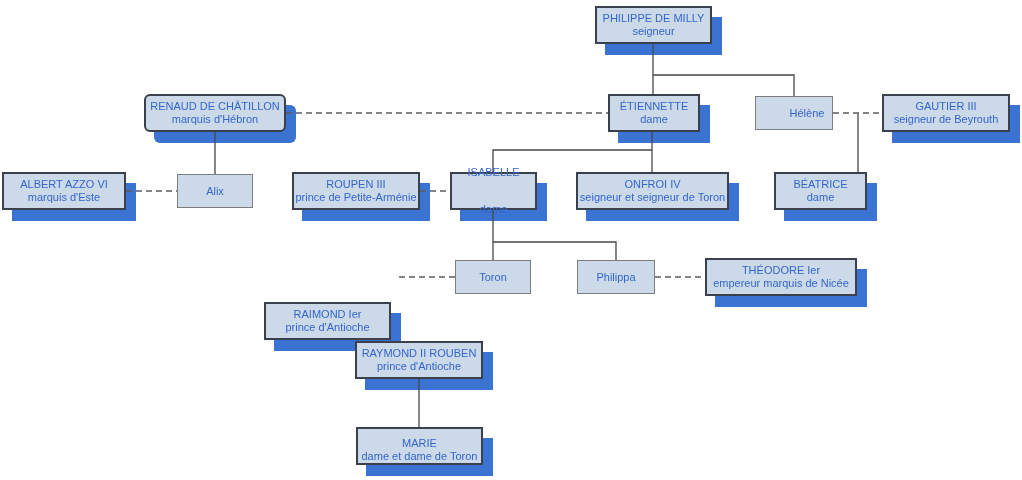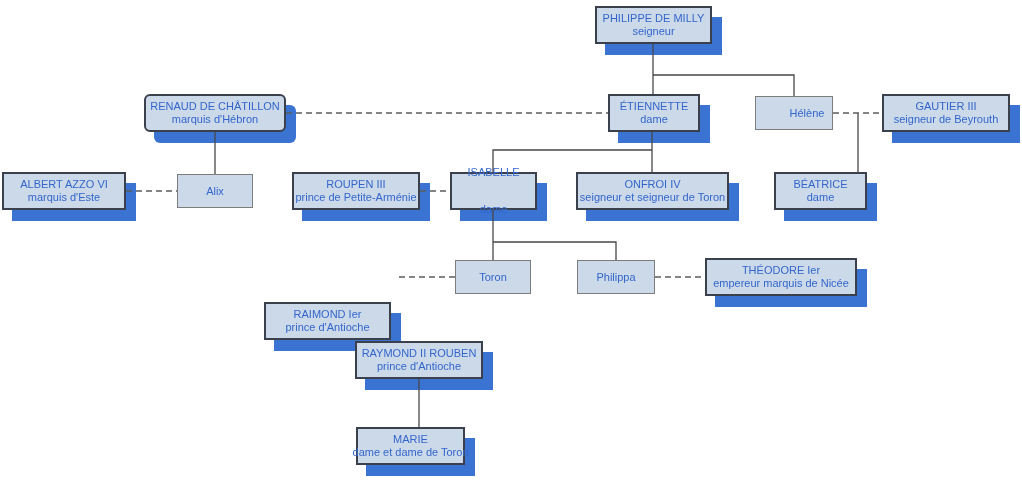--- a/index.html
+++ b/index.html
@@ -131,17 +131,17 @@
       <div>Philippa</div>
     </div>
     <div class="node major" style="left: 705px; top: 258px; width: 152px; height: 38px; align-items: center;">
       <div>THÉODORE Ier</div>
       <div>empereur marquis de Nicée</div>
     </div>
     <div class="node major" style="left: 355px; top: 341px; width: 128px; height: 38px;">
       <div>RAYMOND II ROUBEN</div>
       <div>prince d'Antioche</div>
     </div>
-    <div class="node major" style="left: 356px; top: 427px; width: 109px; height: 38px;">
+    <div class="node major" style="left: 356px; top: 427px; width: 127px; height: 38px; justify-content: flex-end;">
       <div>MARIE</div>
       <div>dame et dame de Toron</div>
     </div>
   </div>
 
 </body></html>

